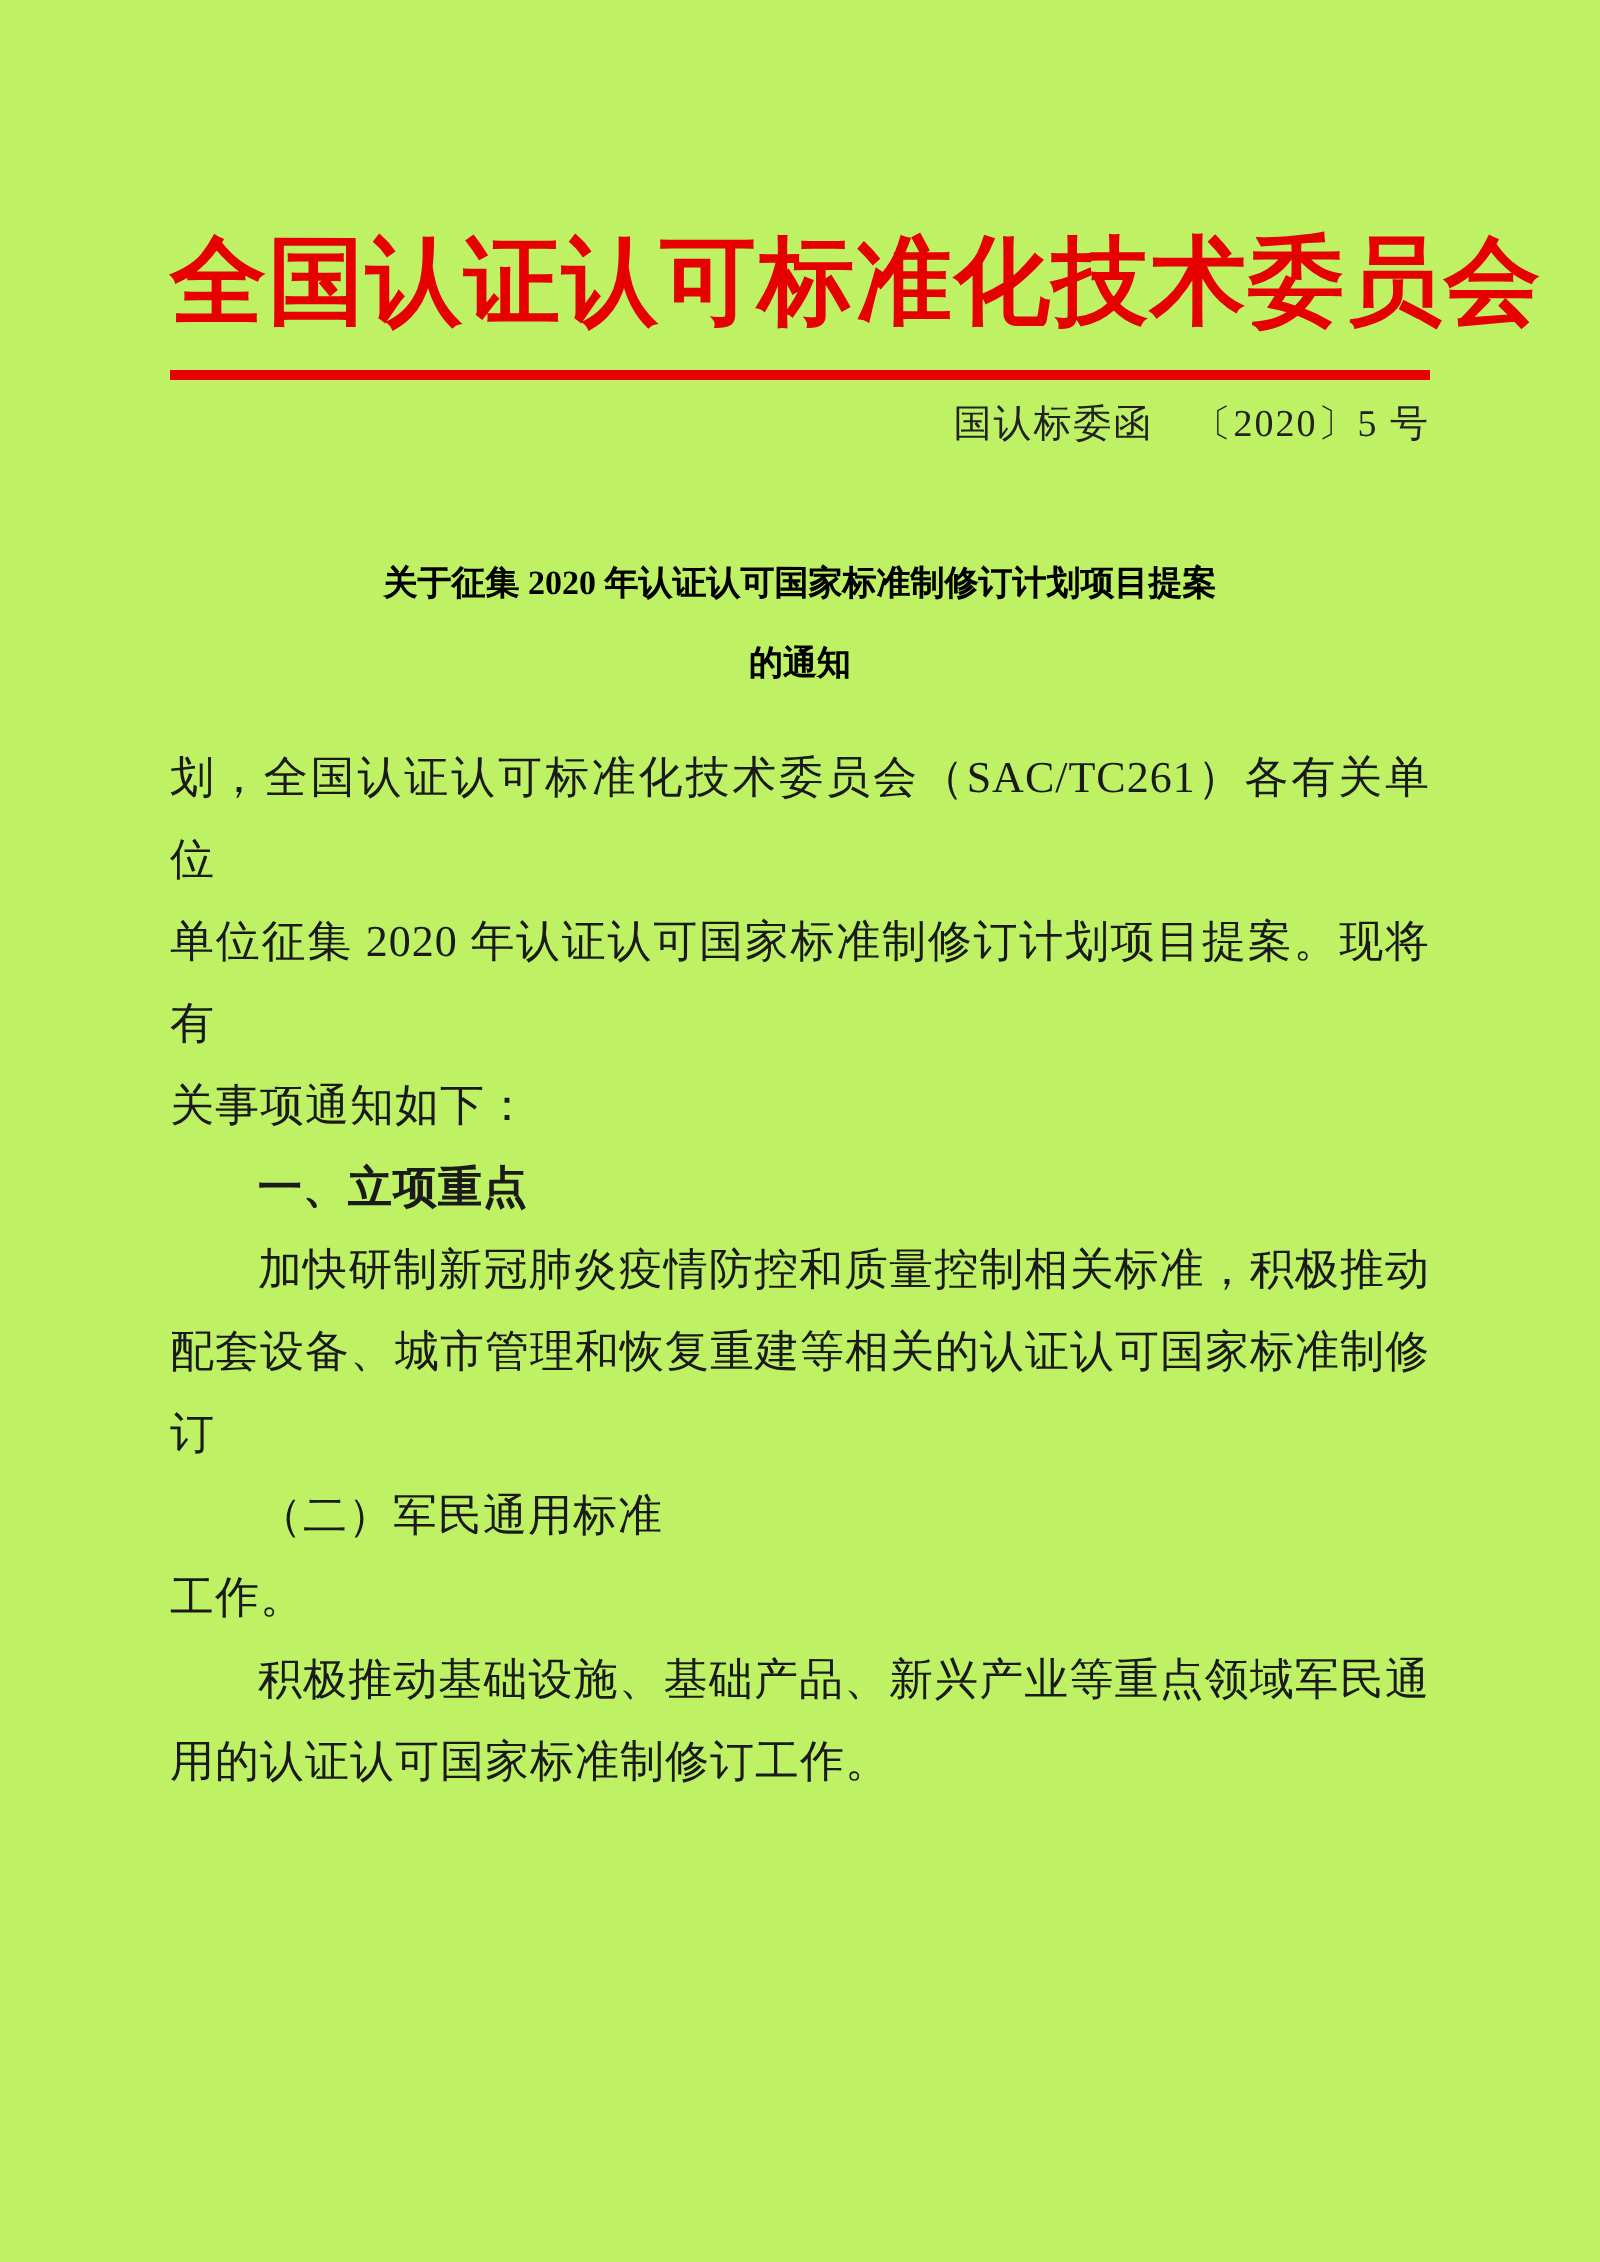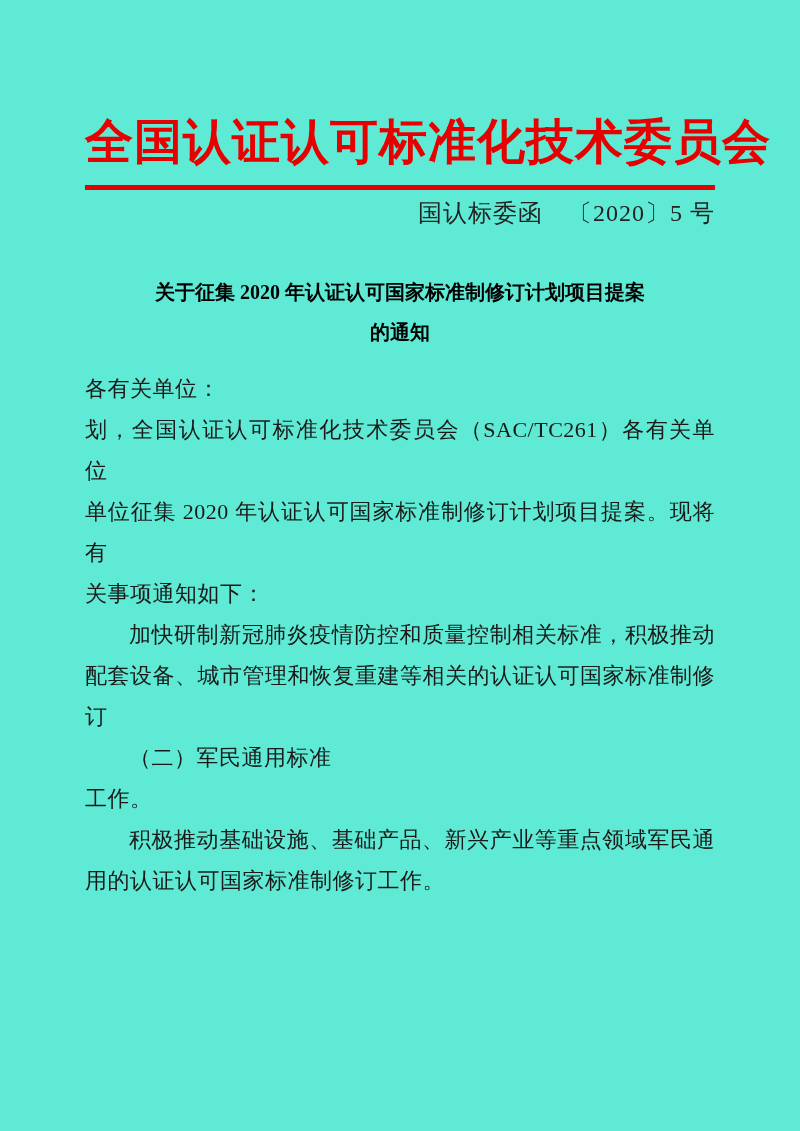--- a/index.html
+++ b/index.html
@@ -5,21 +5,21 @@
   html, body {
     margin: 0;
     padding: 0;
     background: #888;
   }
   .page {
     position: relative;
     width: 800px;
     height: 1131px;
     margin: 0 auto;
-    background: #5eead4;
+    background: #bef264;
     overflow: hidden;
     font-family: "Liberation Serif", "DejaVu Serif", serif;
     color: #141414;
   }
   .content {
     width: 630px;
     margin: 0 auto;
     padding-top: 110px;
   }
   .org-name {
@@ -32,31 +32,31 @@
     color: #e60000;
     white-space: nowrap;
   }
   .red-rule {
     margin-top: 11px;
     height: 5px;
     background: #e60000;
   }
   .ref-number {
     margin-top: 10px;
-    font-size: 24px;
+    font-size: 19px;
     line-height: 26px;
     text-align: right;
     letter-spacing: 1px;
     color: #222;
   }
   .doc-title {
     margin-top: 46px;
     text-align: center;
     font-weight: bold;
-    font-size: 20px;
+    font-size: 17px;
     line-height: 40px;
     color: #000;
   }
   .body-text {
     margin-top: 16px;
     font-size: 22px;
     color: #1a1a1a;
   }
   .line {
     line-height: 41px;
@@ -87,24 +87,24 @@
     <div class="red-rule"></div>
 
     <div class="ref-number">国认标委函　〔2020〕5 号</div>
 
     <div class="doc-title">
       <div>关于征集 2020 年认证认可国家标准制修订计划项目提案</div>
       <div>的通知</div>
     </div>
 
     <div class="body-text">
-      <div class="line">各有关单位：</div>
       <div class="line j">划，全国认证认可标准化技术委员会（SAC/TC261）各有关单位</div>
       <div class="line j">单位征集 2020 年认证认可国家标准制修订计划项目提案。现将有</div>
       <div class="line">关事项通知如下：</div>
+      <div class="line ind heading">一、立项重点</div>
       <div class="line ind j">加快研制新冠肺炎疫情防控和质量控制相关标准，积极推动</div>
       <div class="line j">配套设备、城市管理和恢复重建等相关的认证认可国家标准制修订</div>
       <div class="line ind">（二）军民通用标准</div>
       <div class="line">工作。</div>
       <div class="line ind j">积极推动基础设施、基础产品、新兴产业等重点领域军民通</div>
       <div class="line">用的认证认可国家标准制修订工作。</div>
 
     </div>
 
   </div>

